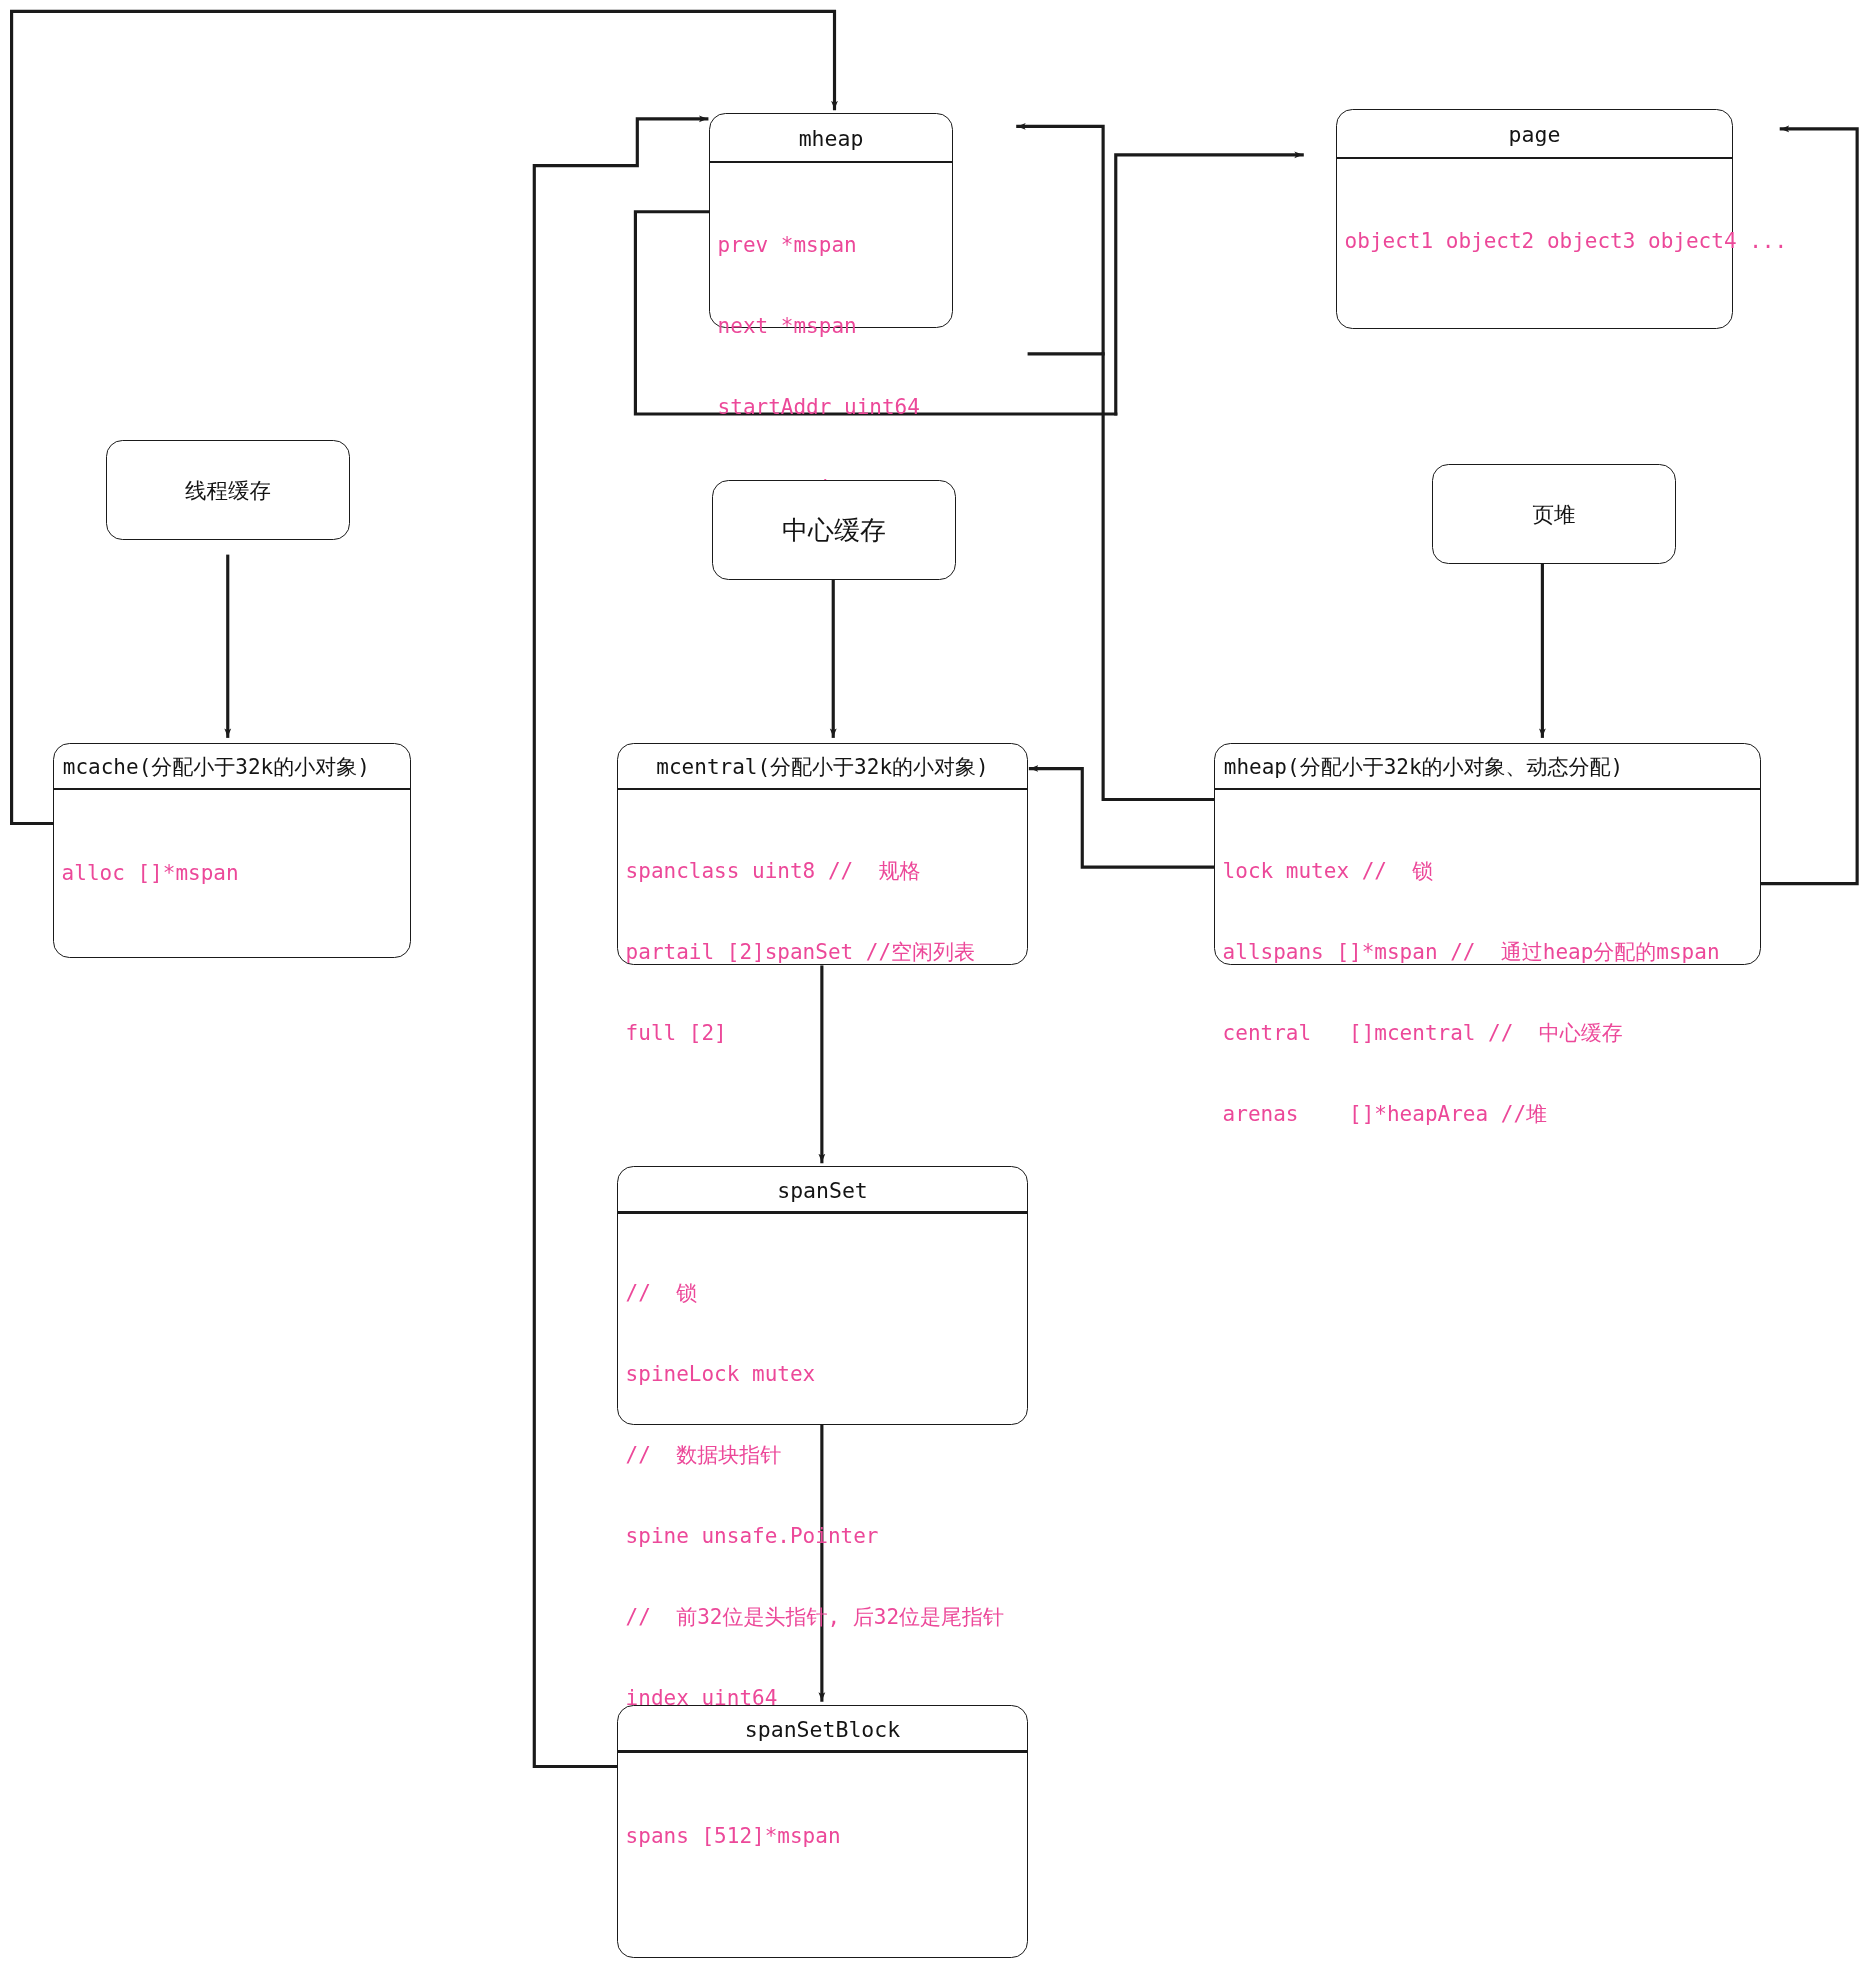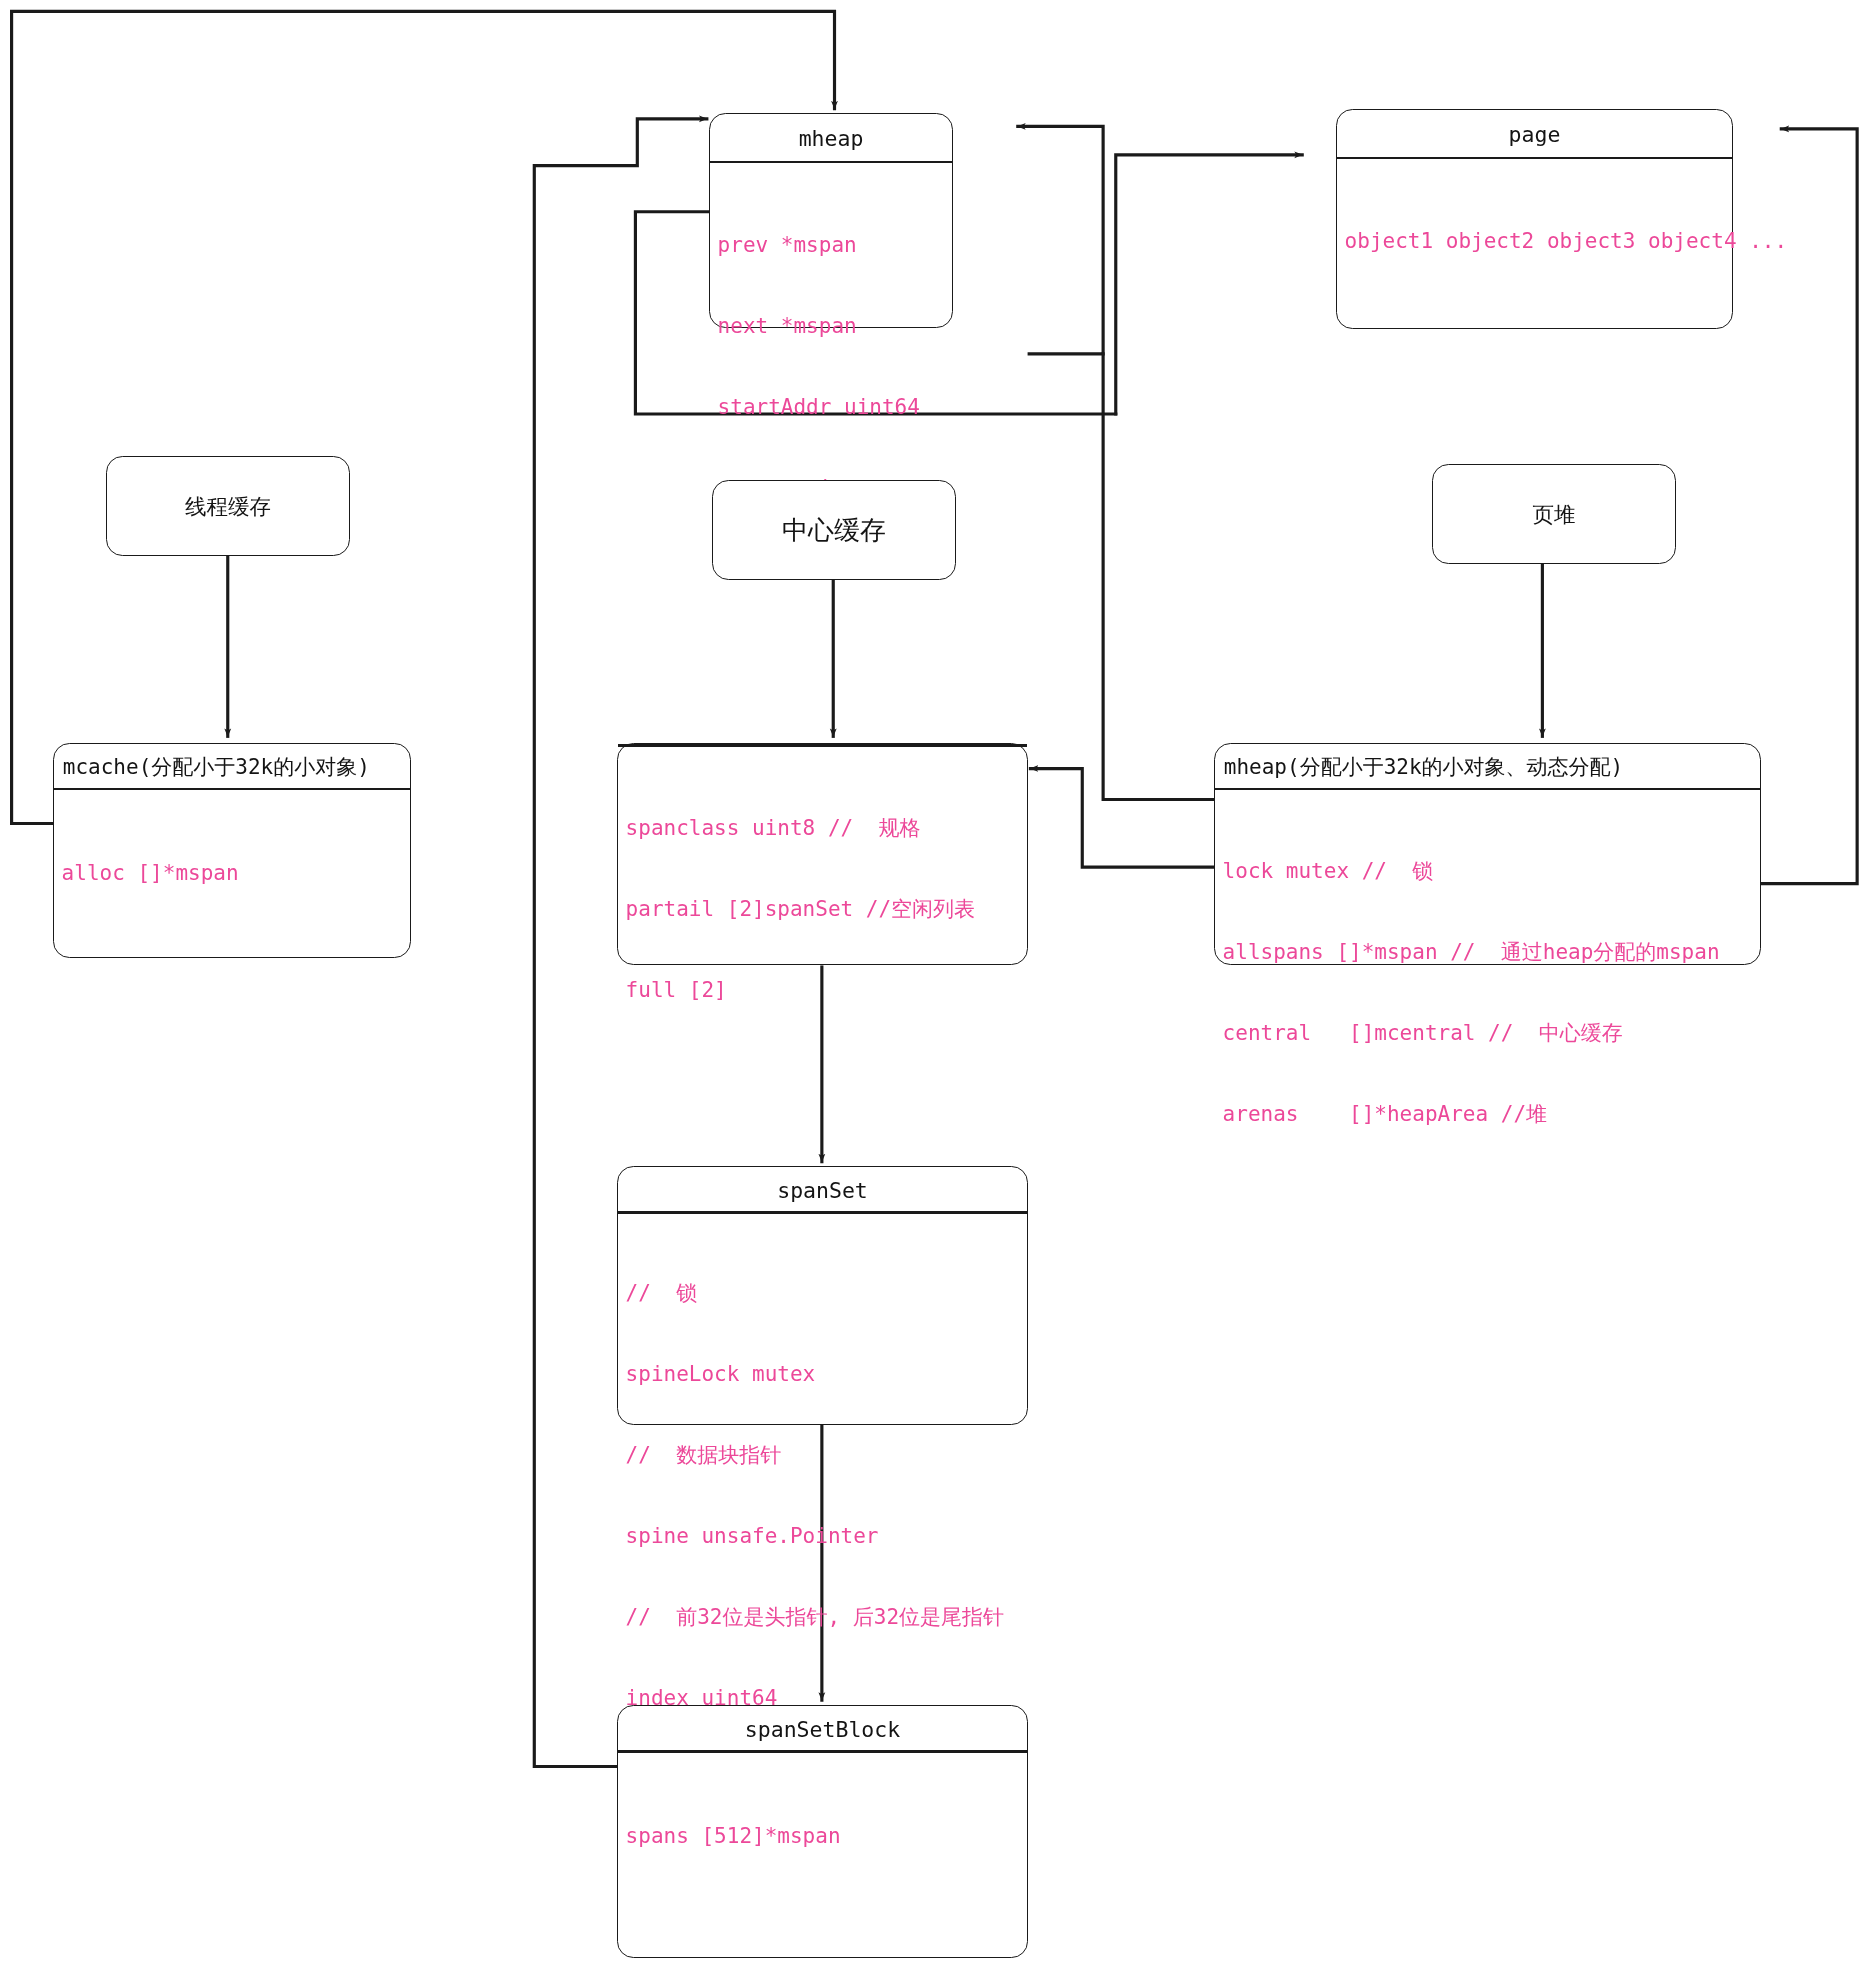--- a/index.html
+++ b/index.html
@@ -76,41 +76,42 @@
   </div>
 
   <div class="node cls" style="left:1326px; top:109px; width:397px; height:220px;margin-left:10px;">
     <div class="cls-title" style="font-size:21.5px; line-height:1; padding:14px 0 11.4px 0;">page</div>
     <div class="cls-sep"></div>
     <div class="cls-body" style="font-size:21px; line-height:27px; padding:15px 0 0 7.6px;">
       <div class="cls-row">object1 object2 object3 object4 ...</div>
     </div>
   </div>
 
-  <div class="node lbl" style="left:106px; top:456px; width:244px; height:100px; font-size:21.5px;">
+  <div class="node lbl" style="left:106px; top:440px; width:244px; height:100px; font-size:21.5px;">
     <span>线程缓存</span>
   </div>
 
   <div class="node lbl" style="left:712px; top:480px; width:244px; height:100px; font-size:26px;">
     <span>中心缓存</span>
   </div>
 
   <div class="node lbl" style="left:1432px; top:464px; width:244px; height:100px; font-size:21.5px;">
     <span>页堆</span>
   </div>
 
   <div class="node cls" style="left:53px; top:743px; width:358px; height:215px;">
     <div class="cls-title" style="font-size:21px; line-height:1; padding:12.6px 0 10px 8.8px; text-align:left;">mcache(分配小于32k的小对象)</div>
     <div class="cls-sep"></div>
     <div class="cls-body" style="font-size:21px; line-height:27px; padding:16.4px 0 0 7.6px;">
       <div class="cls-row">alloc []*mspan</div>
     </div>
   </div>
 
   <div class="node cls" style="left:617px; top:743px; width:411px; height:222px;">
+    <div class="cls-title" style="font-size:21px; line-height:1; padding:12.6px 0 10px 0; text-align:center;">mcentral(分配小于32k的小对象)</div>
     <div class="cls-sep"></div>
     <div class="cls-body" style="font-size:21px; line-height:27px; padding:14px 0 0 7.6px;">
       <div class="cls-row">spanclass uint8 //  规格</div>
       <div class="cls-row">partail [2]spanSet //空闲列表</div>
       <div class="cls-row">full [2]</div>
     </div>
   </div>
 
   <div class="node cls" style="left:1214px; top:743px; width:547px; height:222px;">
     <div class="cls-title" style="font-size:21px; line-height:1; padding:12.6px 0 10px 8.8px; text-align:left;">mheap(分配小于32k的小对象、动态分配)</div>

